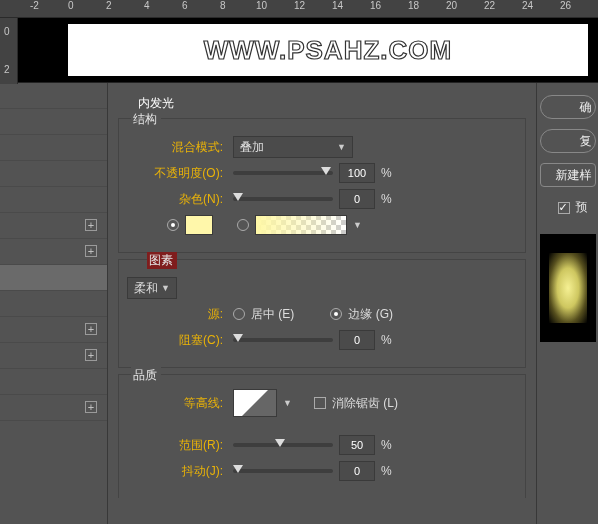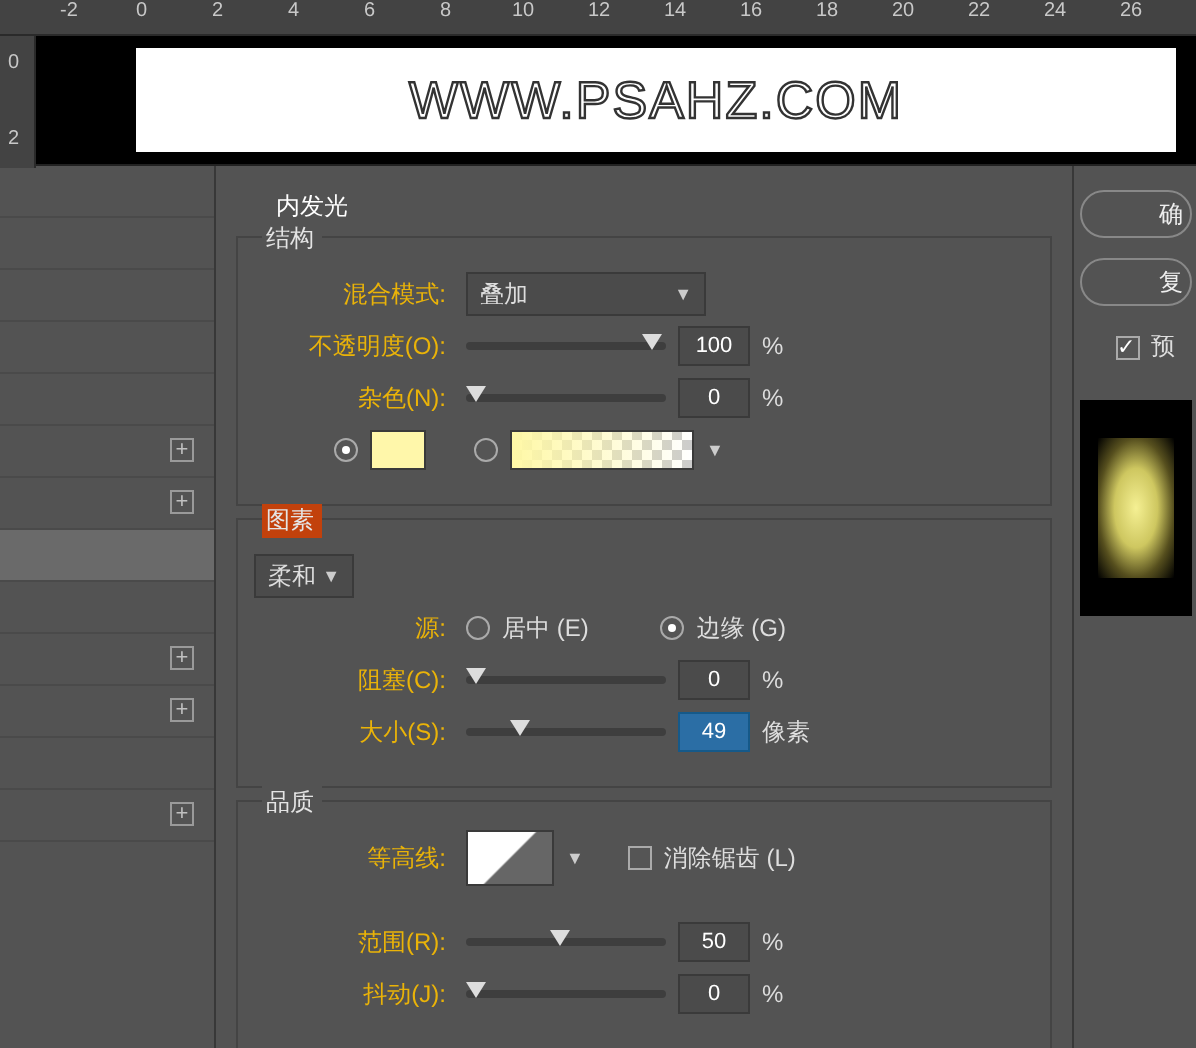--- a/index.html
+++ b/index.html
@@ -3,21 +3,21 @@
 <meta charset="utf-8">
 <style>
 *{margin:0;padding:0;box-sizing:border-box;font-family:"Microsoft YaHei",Arial,sans-serif;font-size:12px;user-select:none}
 body{background:#535353;width:598px;height:524px;overflow:hidden;color:#ddd}
 .ruler-h{height:18px;background:#434343;border-bottom:1px solid #2a2a2a;position:relative}
 .ruler-h span{position:absolute;top:0;font-size:10px;color:#c8c8c8}
 .ruler-v{position:absolute;left:0;top:18px;width:18px;height:66px;background:#434343;border-right:1px solid #2a2a2a}
 .ruler-v span{position:absolute;left:4px;font-size:10px;color:#c8c8c8}
 .canvas{background:#000;margin-left:18px;height:65px;display:flex;align-items:center;justify-content:center;border-bottom:1px solid #222}
 .banner{background:#fff;width:calc(100% - 60px);height:calc(100% - 12px);display:flex;align-items:center;justify-content:center;margin-left:40px}
-.banner-text{font-family:Arial Black,Arial,sans-serif;font-size:26px;font-weight:400;color:transparent;-webkit-text-stroke:1.2px #333;letter-spacing:1px}
+.banner-text{font-family:Arial Black,Arial,sans-serif;font-size:26px;font-weight:700;color:transparent;-webkit-text-stroke:1.2px #333;letter-spacing:1px}
 .work{display:flex;height:calc(524px - 83px)}
 .left{width:108px;background:#535353;border-right:1px solid #383838}
 .left .row{height:26px;border-bottom:1px solid #4a4a4a;position:relative}
 .left .row .plus{position:absolute;right:10px;top:6px;width:12px;height:12px;border:1px solid #9a9a9a;display:flex;align-items:center;justify-content:center;color:#c0c0c0;font-size:11px;line-height:1}
 .left .row.active{background:#6a6a6a}
 .mid{flex:1;background:#535353;padding:8px 10px 4px 10px}
 .sec-title{color:#fff;font-size:12px;margin:4px 0 6px 20px}
 .sec-sub{color:#e4e4e4;margin-left:36px;margin-bottom:6px}
 .frm{border:1px solid #444;padding:10px 8px 14px 8px;margin-bottom:6px}
 .line{display:flex;align-items:center;height:26px;gap:6px}
@@ -131,21 +131,21 @@
         <span class="radio on"></span>
         <span class="swatch y"></span>
         <span style="width:12px"></span>
         <span class="radio"></span>
         <div class="gradient"></div>
         <span class="caret">▼</span>
       </div>
     </div>
 
     <div class="frm">
-      <div class="sec-sub" style="margin-left:4px;margin-top:-18px;background:#c2410c;width:30px;padding:0 2px">图素</div>
+      <div class="sec-sub" style="margin-left:20px;margin-top:-18px;background:#7f1d1d;width:30px;padding:0 2px">图素</div>
       <div class="line">
         <div class="sel" style="min-width:50px">
             <span>柔和</span>
             <span class="caret">▼</span>
           </div>
       </div>
       <div class="line">
         <span class="lbl">源:</span>
         <span class="radio"></span>
         <span>居中 (E)</span>
@@ -154,28 +154,20 @@
         <span>边缘 (G)</span>
       </div>
       <div class="line">
         <span class="lbl">阻塞(C):</span>
         <div class="slider">
             <span class="h" style="left:0"></span>
           </div>
         <input class="num" value="0" style="">
         <span class="pct">%</span>
       </div>
-      <div class="line">
-        <span class="lbl">大小(S):</span>
-        <div class="slider">
-            <span class="h" style="left:22px"></span>
-          </div>
-        <input class="num sel-on" value="49" style="">
-        <span class="pct">像素</span>
-      </div>
     </div>
 
     <div class="frm" style="border-bottom:none">
       <div class="sec-sub" style="margin-left:4px;margin-top:-18px;background:#535353;width:30px;padding:0 2px">品质</div>
       <div class="line">
         <span class="lbl">等高线:</span>
         <div class="contour"></div>
         <span class="caret">▼</span>
         <span style="width:10px"></span>
         <span class="chk"></span>
@@ -200,20 +192,23 @@
     </div>
   </div>
 
   <div class="right">
     <div class="btn">
         <span>确</span>
       </div>
     <div class="btn">
         <span>复</span>
       </div>
+    <div class="btn" style="border-radius:4px">
+        <span>新建样</span>
+      </div>
     <div class="chkline">
         <span class="chk on"></span>
         <span>预</span>
       </div>
     <div class="prev">
         <div class="glow"></div>
       </div>
   </div>
 </div>
 

